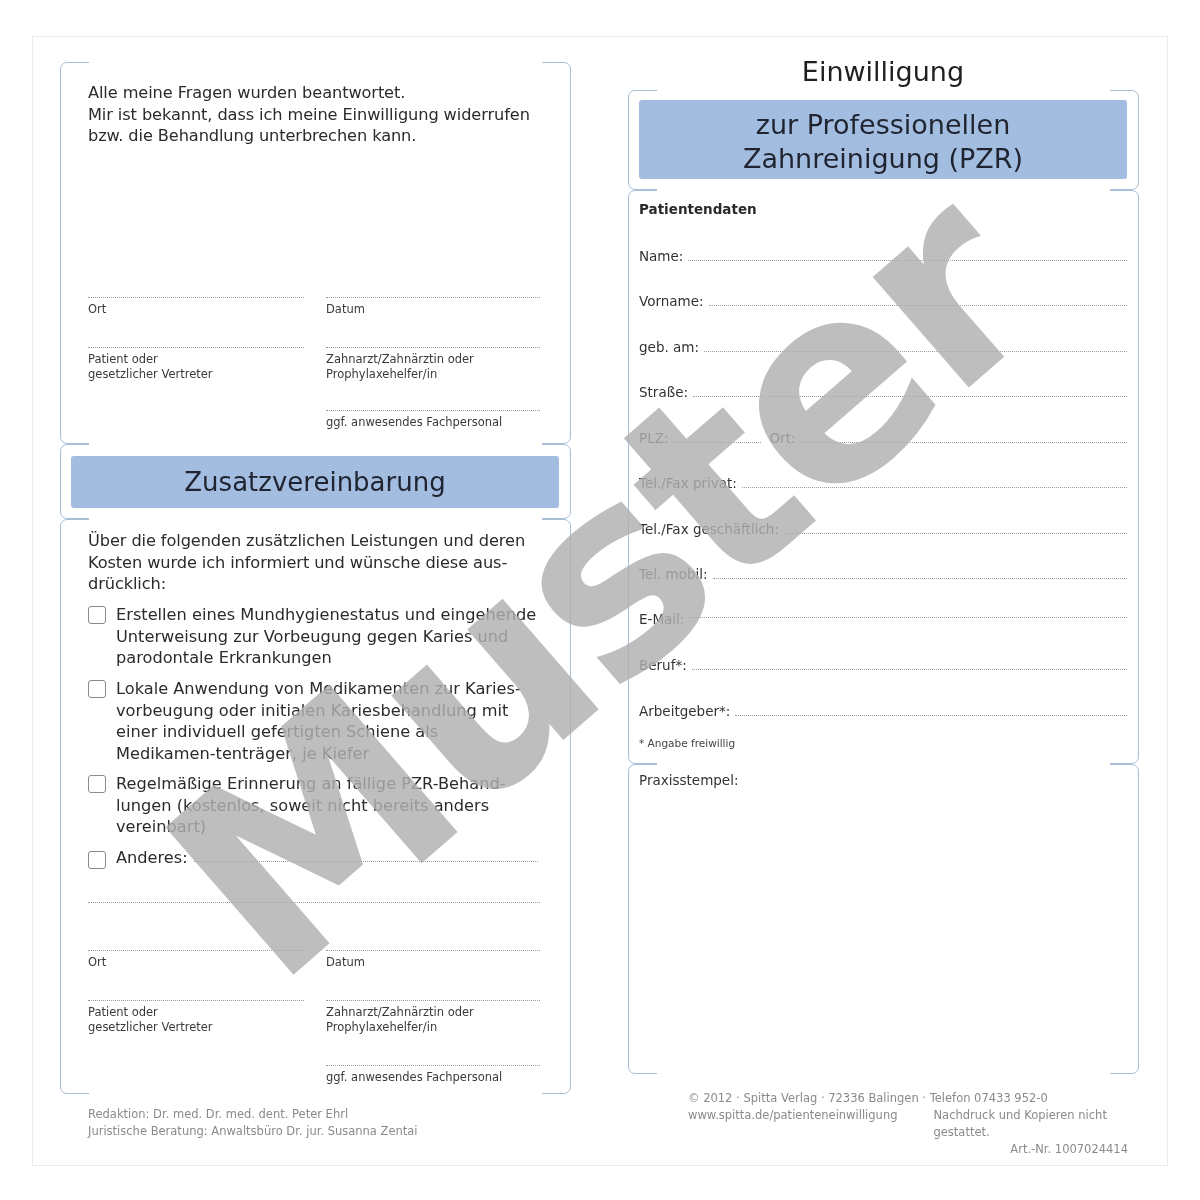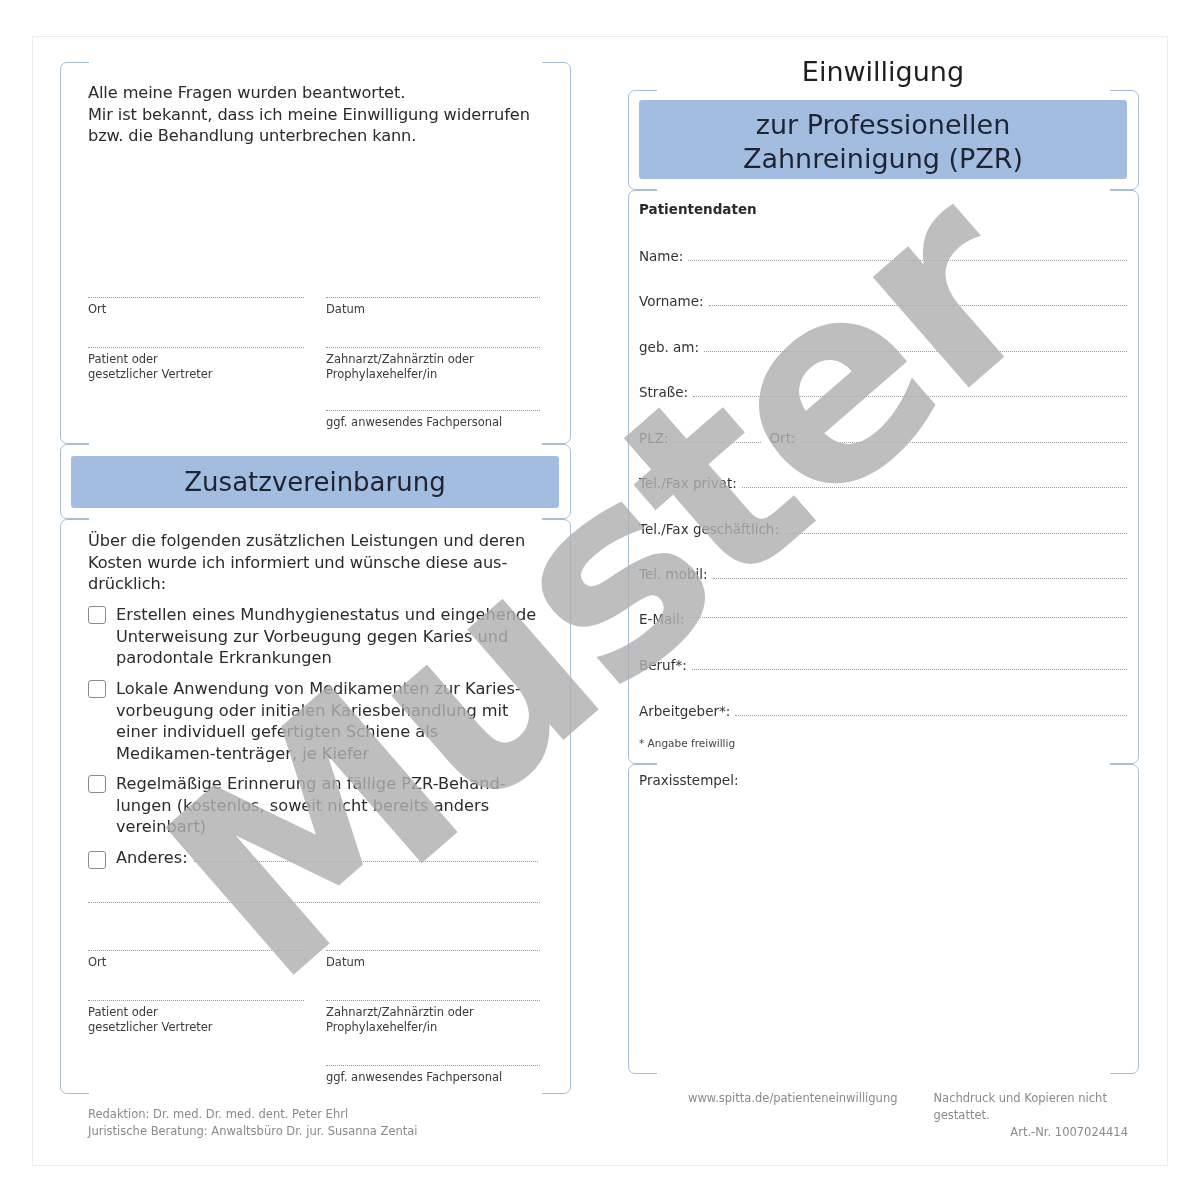--- a/index.html
+++ b/index.html
@@ -200,20 +200,21 @@
 
 <div style="position:absolute; left:639px; top:737px; font-size:10.5px; color:#444;">* Angabe freiwillig</div>
 
 <div class="frame" style="left:628px; top:764px; width:509px; height:308px;">
   <div class="gap-t"></div>
     <div class="gap-b"></div>
 </div>
 <div style="position:absolute; left:639px; top:772px; font-size:13.5px; color:#333;">Praxisstempel:</div>
 
 <div class="footer-text" style="left:688px; top:1090px; width:440px;">
+  <div>© 2012 · Spitta Verlag · 72336 Balingen · Telefon 07433 952-0</div>
   <div style="display:flex; justify-content:space-between;gap:36px;">
     <span>www.spitta.de/patienteneinwilligung</span>
     <span>Nachdruck und Kopieren nicht gestattet.</span>
   </div>
   <div style="text-align:right;">Art.-Nr. 1007024414</div>
 </div>
 
 <div class="watermark">Muster</div>
 
 </body></html>

